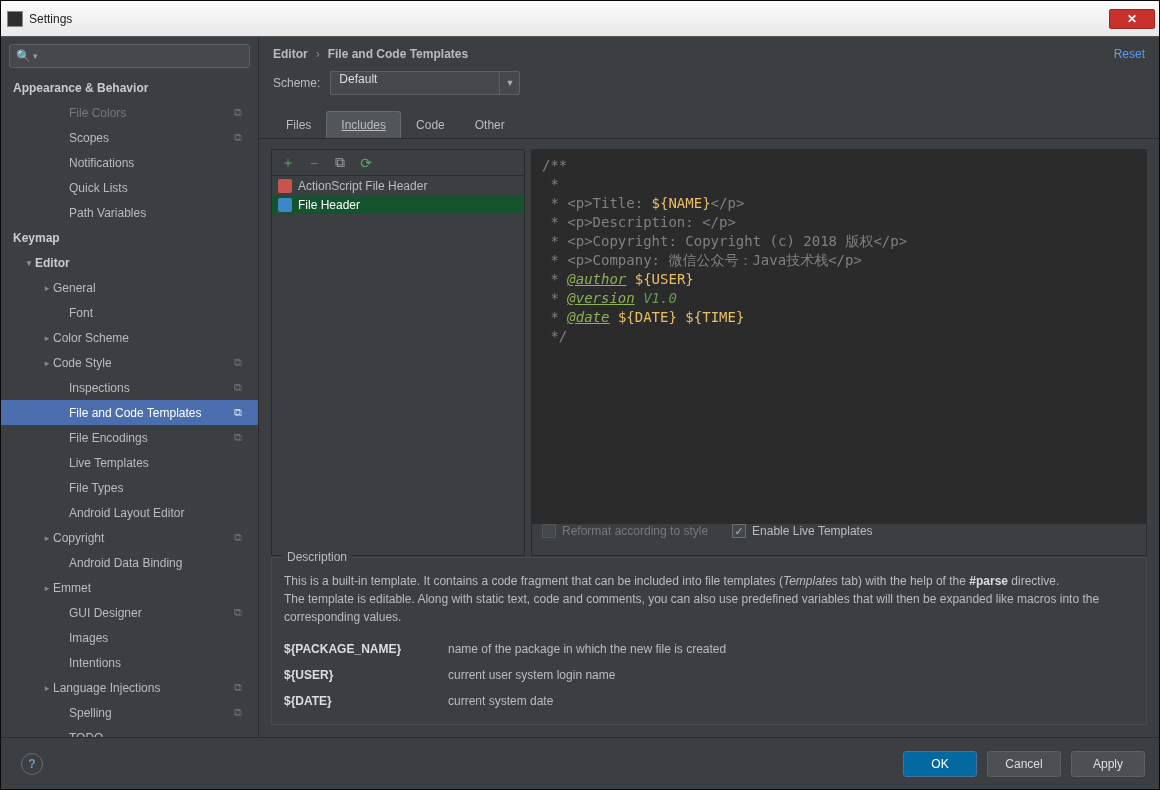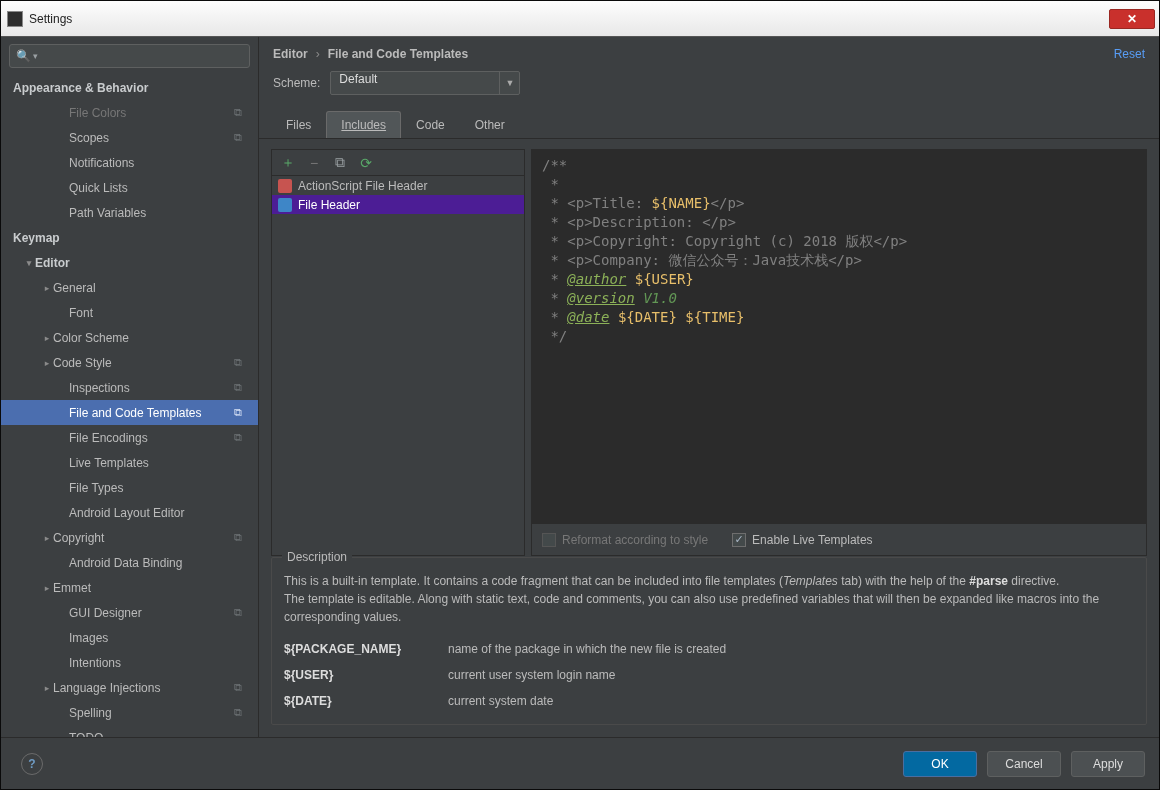--- a/index.html
+++ b/index.html
@@ -47,28 +47,28 @@
 .tb-ico{width:16px;height:16px;display:flex;align-items:center;justify-content:center;font-size:14px}
 .add{color:#59a869}
 .rem{color:#777}
 .cp{color:#9aa0a3}
 .rf{color:#59a869}
 .list{flex:1;overflow:auto}
 .litem{height:19px;display:flex;align-items:center;padding-left:6px;gap:6px}
 .litem .fi{width:14px;height:14px;border-radius:2px}
 .litem.as .fi{background:#c75450}
 .litem.fh .fi{background:#3e86c7}
-.litem.selected{background:#4c1d95;color:#fff}
+.litem.selected{background:#14532d;color:#fff}
 .right-pane{flex:1;display:flex;flex-direction:column;min-width:0;border:1px solid #2b2b2b}
 .editor{flex:1;min-height:0;background:#2b2b2b;font-family:Consolas,monospace;font-size:14px;line-height:19px;padding:6px 10px;overflow:auto;white-space:pre}
 .c-cmt{color:#808080}.c-var{color:#e8bf6a;font-style:normal}
 .c-ann{color:#629755;font-style:italic}
 .c-annlink{color:#8cb158;font-style:italic;text-decoration:underline}
 .c-it{}
-.chk-row{height:32px;display:flex;align-items:center;gap:24px;padding:0 10px;background:#3c3f41;border-top:1px solid #2b2b2b}
+.chk-row{height:32px;display:flex;align-items:flex-start;gap:24px;padding:0 10px;background:#3c3f41;border-top:1px solid #2b2b2b}
 .chk{display:flex;align-items:center;gap:6px}
 .cbox{width:14px;height:14px;border:1px solid #6e6e6e;background:#43494a;display:flex;align-items:center;justify-content:center;font-size:11px;color:#a9b7c6}
 .cbox.on{background:#43494a;color:#a9b7c6}
 .chk.dis{color:#777}
 .chk.dis .cbox{border-color:#555;color:#555}
 .fieldset{margin:1px 12px 12px 12px;border:1px solid #4a4a4a;border-radius:2px;position:relative}
 .fieldset .legend{position:absolute;top:-8px;left:10px;background:#3c3f41;padding:0 5px;color:#bbbbbb}
 .desc-inner{max-height:195px;overflow:auto;padding:14px 12px 10px 12px;color:#bbbbbb;line-height:1.5}
 .desc-inner b{color:#ddd}
 .vars-table{margin-top:10px}

